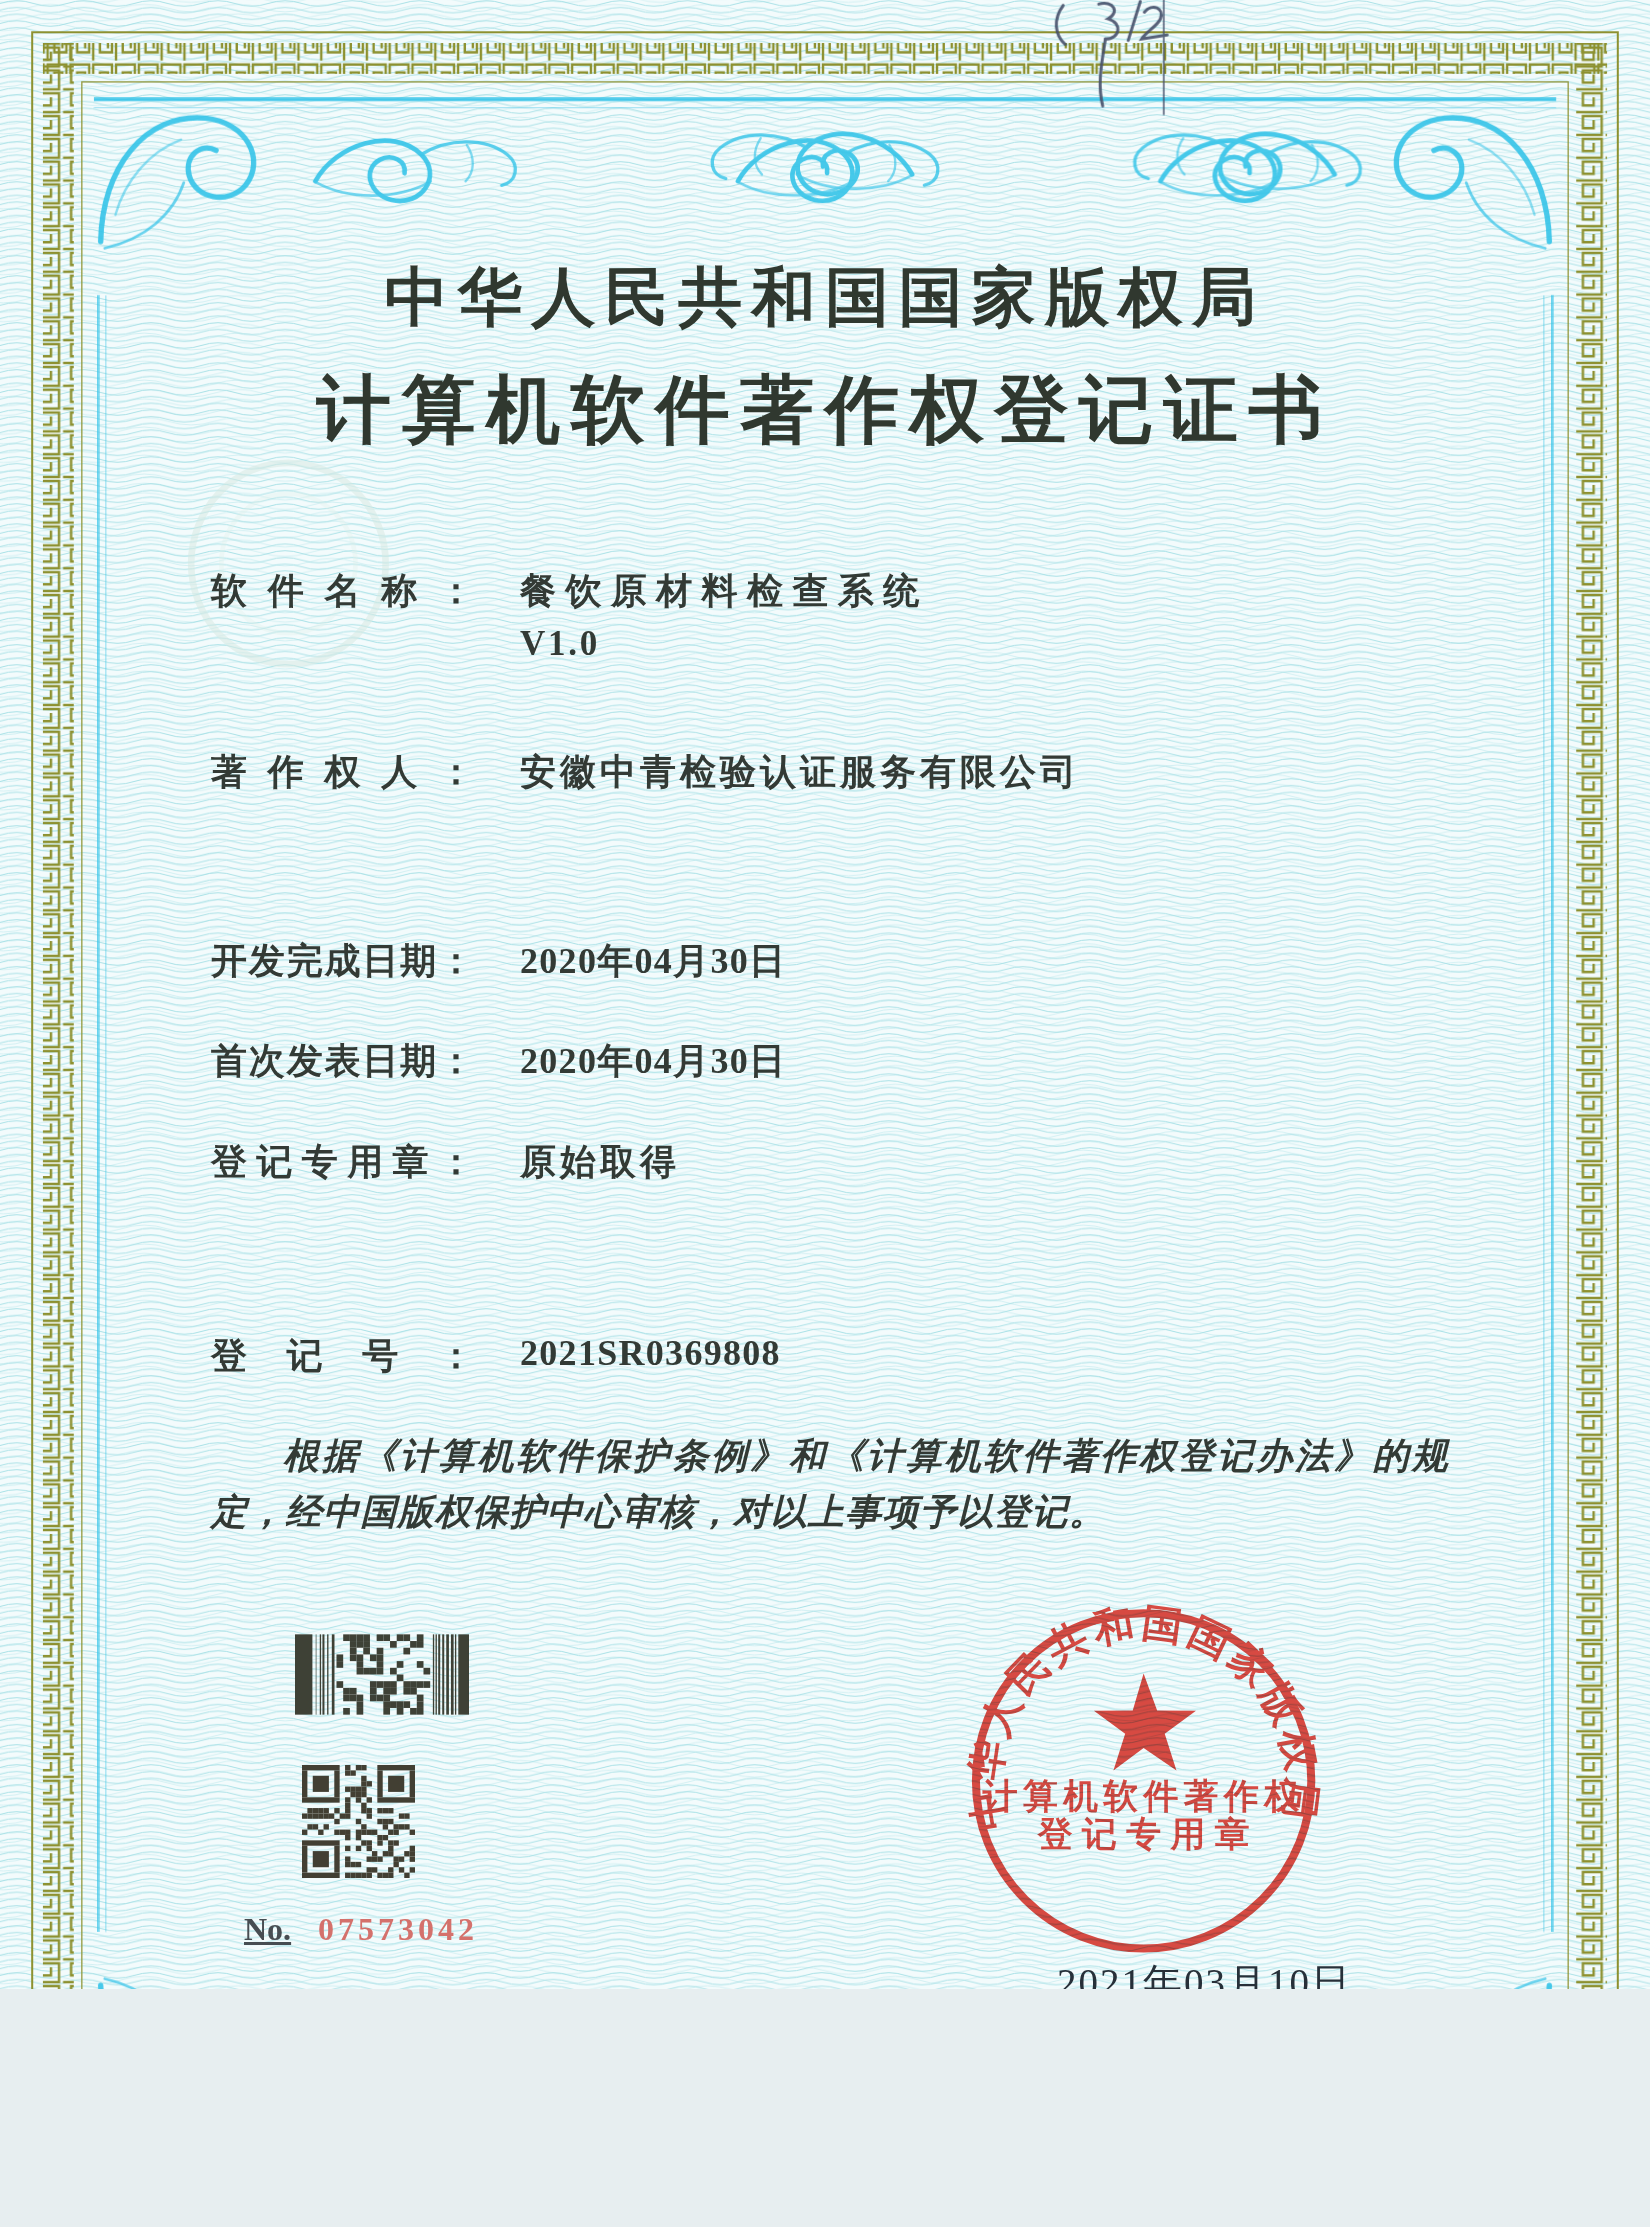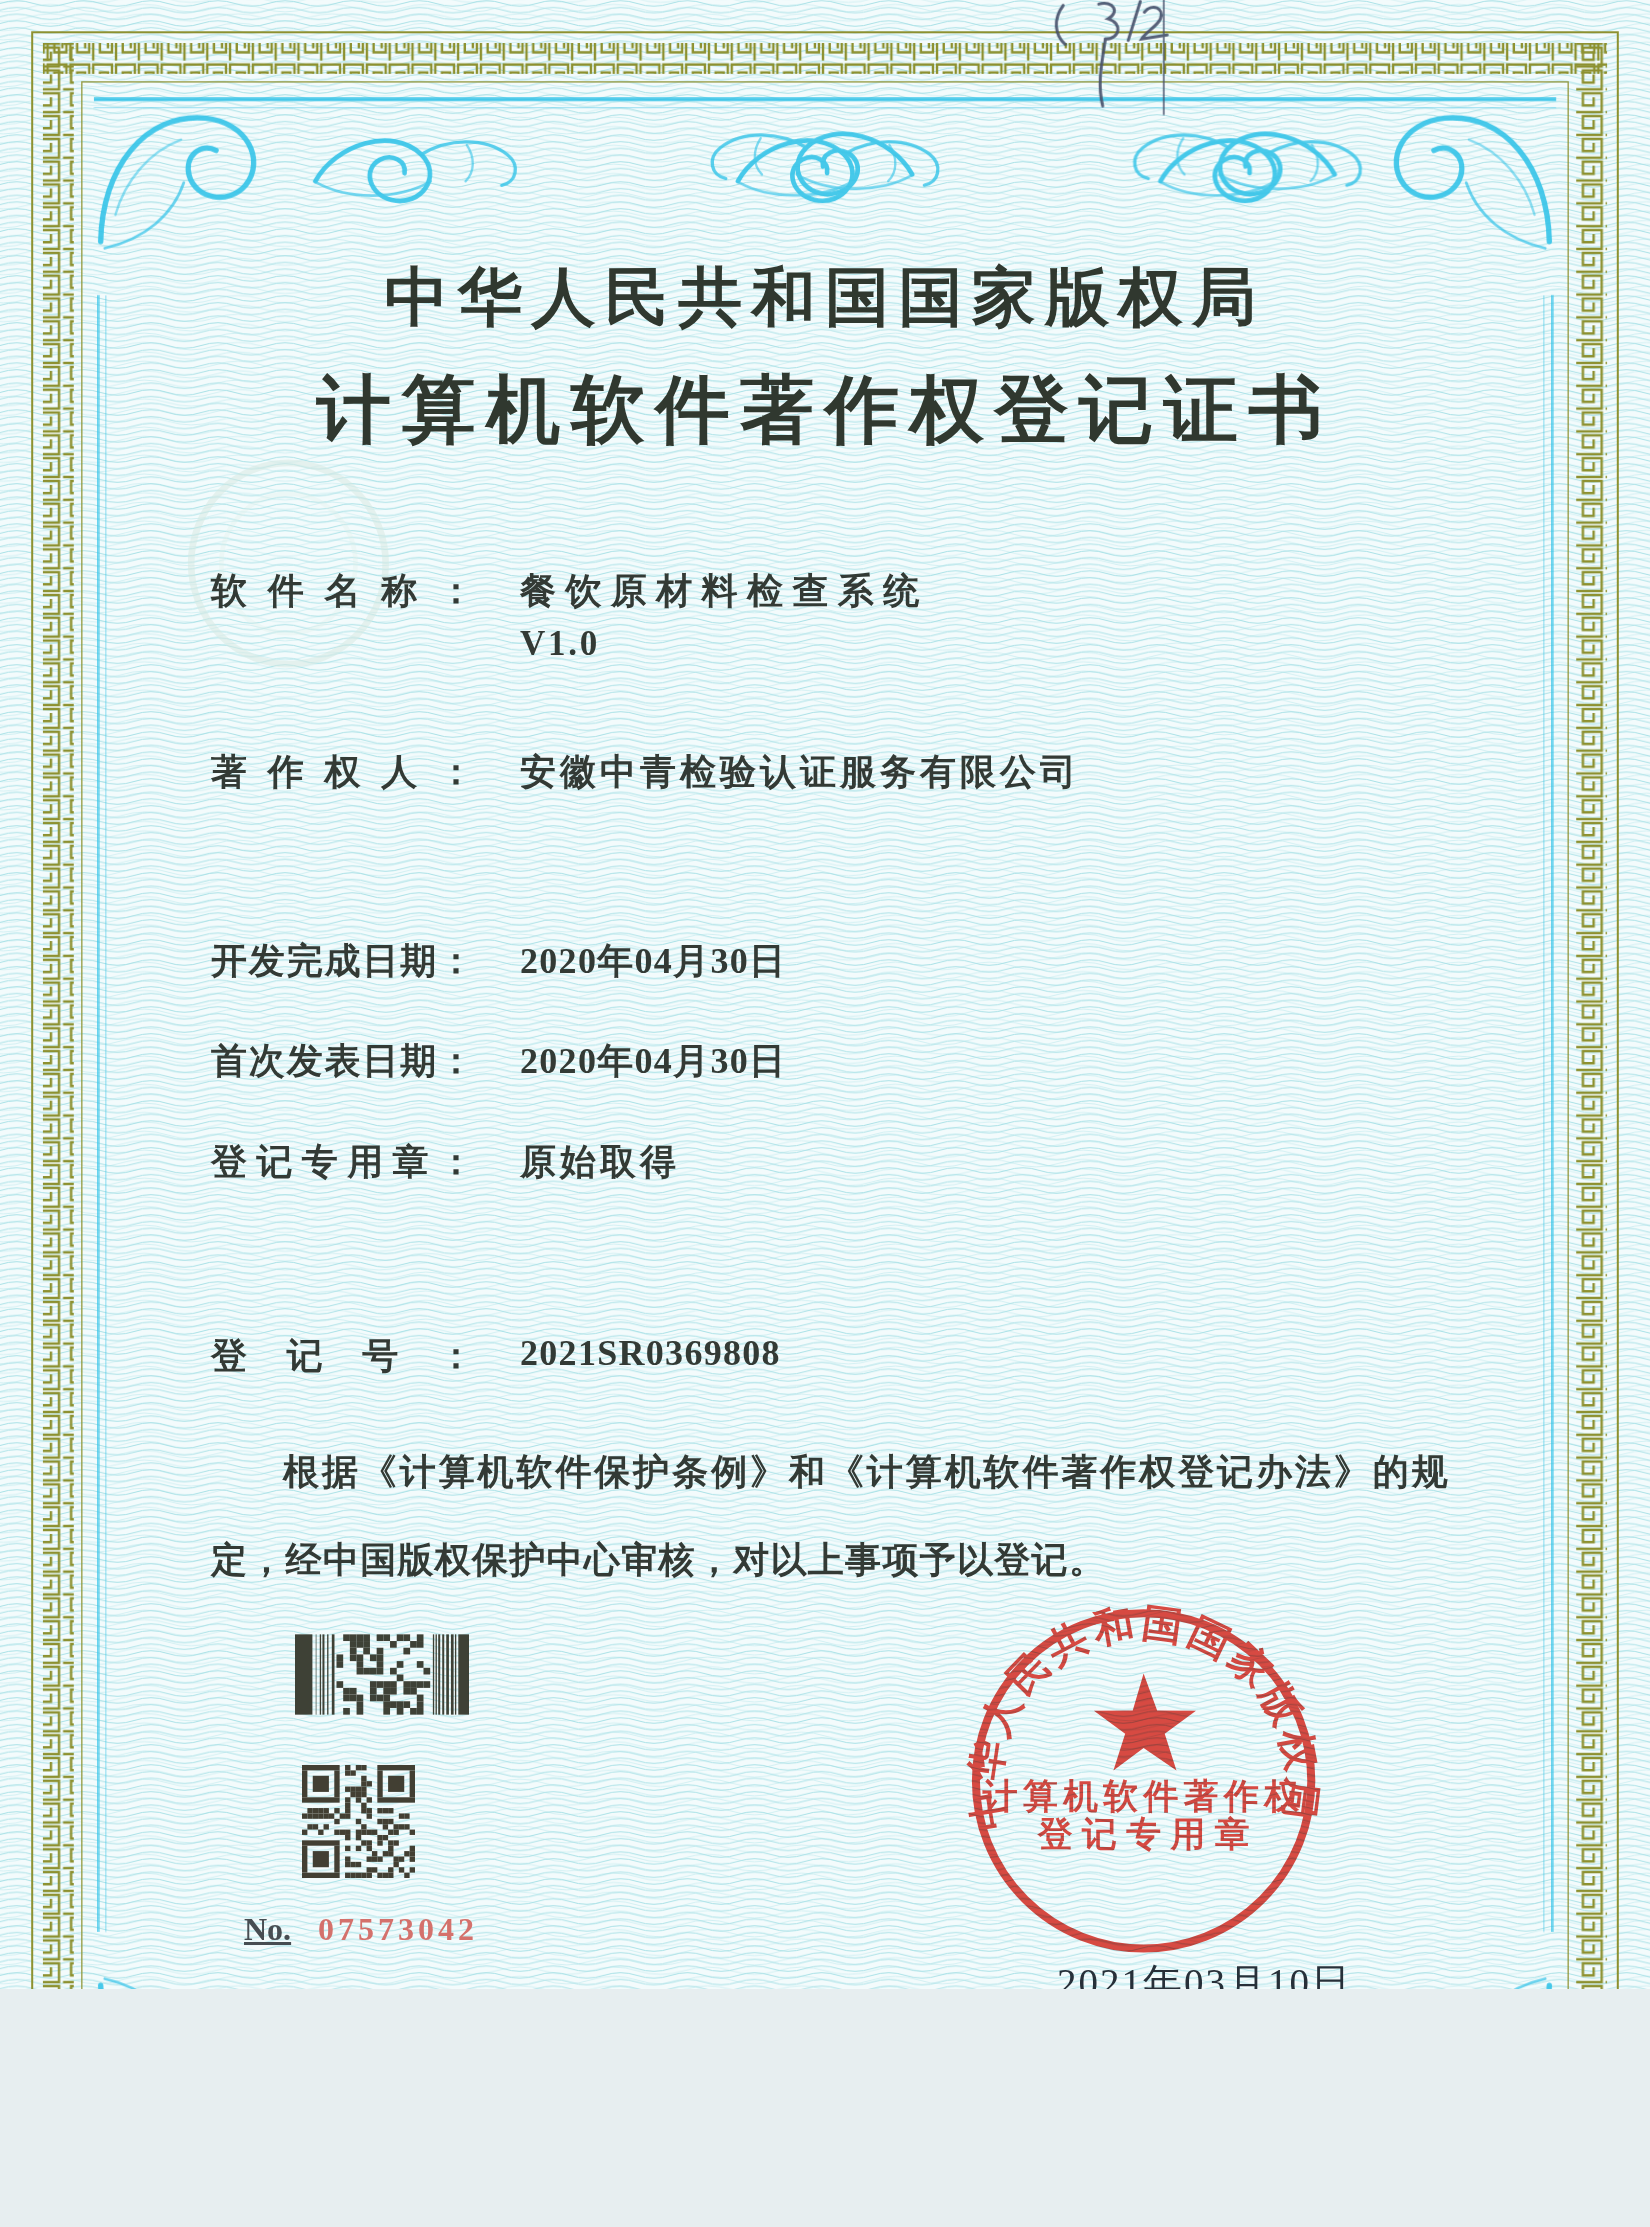--- a/index.html
+++ b/index.html
@@ -21,21 +21,21 @@
   .row{left:211px; display:flex; font-size:36px; font-weight:700; color:#333a35;}
   .row .lab{
     width:263px; text-align:justify; text-align-last:justify; flex:none;
   }
   .row .val{margin-left:46px; white-space:nowrap; letter-spacing:4px;}
   .row .val.wide{letter-spacing:9.4px;}
   .row .val.num{letter-spacing:1.3px;}
   .v2{left:520px; font-size:35px; font-weight:700; letter-spacing:2.7px;}
   .para{
     top:1428px; left:211px; width:1238px; font-size:36px; font-weight:600;
-    line-height:88px; letter-spacing:1.3px; text-align:justify; text-indent:72px; color:#333a35;
+    line-height:56px; letter-spacing:1.3px; text-align:justify; text-indent:72px; color:#333a35;font-style:italic;
   }
   .serial{top:1911px; left:244px; font-size:32px; font-weight:700;}
   .serial .no{color:#474d52;text-decoration:underline;}
   .serial .num{color:#d4716c; letter-spacing:4px; margin-left:19px;}
   .issuedate{
     top:1956px; left:936px; width:416px; text-align:right;
     font-size:39px; font-weight:400; letter-spacing:2px; color:#273039;
   }
   .sealsvg{left:0; top:0;}
 </style>

